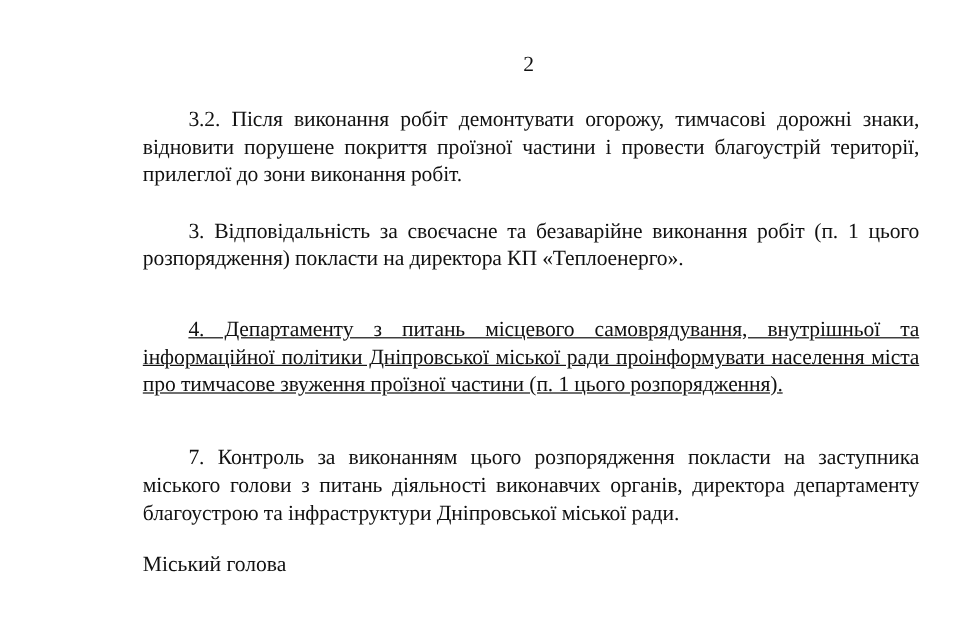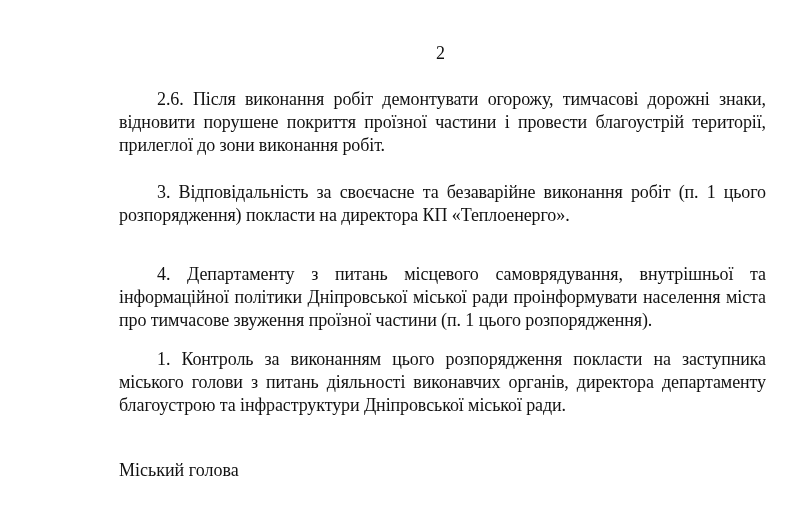--- a/index.html
+++ b/index.html
@@ -35,38 +35,38 @@
     .para {
       font-size: 18px;
       line-height: 23px;
       text-align: justify;
       text-indent: 38px;
       margin: 0 0 22px 0;
       letter-spacing: -0.1px;
     }
     .para.p1 { margin-bottom: 24px; }
     .para.p2 { margin-bottom: 36px; }
-    .para.p3 { margin-bottom: 16px; }
+    .para.p3 { margin-bottom: 38px; text-decoration: underline; }
     .signature {
       position: absolute;
       top: 459px;
       left: 119px;
       width: 615px;
       display: flex;
       font-size: 18px;
       line-height: 22px;
     }
   </style>
 </head>
 <body>
 
 <div class="page-number">2</div>
 
 <div class="body-text">
-  <p class="para p1">2.6. Після виконання робіт демонтувати огорожу, тимчасові дорожні знаки, відновити порушене покриття проїзної частини і провести благоустрій території, прилеглої до зони виконання робіт.</p>
+  <p class="para p1">3.2. Після виконання робіт демонтувати огорожу, тимчасові дорожні знаки, відновити порушене покриття проїзної частини і провести благоустрій території, прилеглої до зони виконання робіт.</p>
   <p class="para p2">3. Відповідальність за своєчасне та безаварійне виконання робіт (п. 1 цього розпорядження) покласти на директора КП «Теплоенерго».</p>
   <p class="para p3">4. Департаменту з питань місцевого самоврядування, внутрішньої та інформаційної політики Дніпровської міської ради проінформувати населення міста про тимчасове звуження проїзної частини (п. 1 цього розпорядження).</p>
-  <p class="para p4">1. Контроль за виконанням цього розпорядження покласти на заступника міського голови з питань діяльності виконавчих органів, директора департа­менту благоустрою та інфраструктури Дніпровської міської ради.</p>
+  <p class="para p4">7. Контроль за виконанням цього розпорядження покласти на заступника міського голови з питань діяльності виконавчих органів, директора департа­менту благоустрою та інфраструктури Дніпровської міської ради.</p>
 </div>
 
 <div class="signature">
   <span>Міський голова</span>
 </div>
 
 </body></html>

